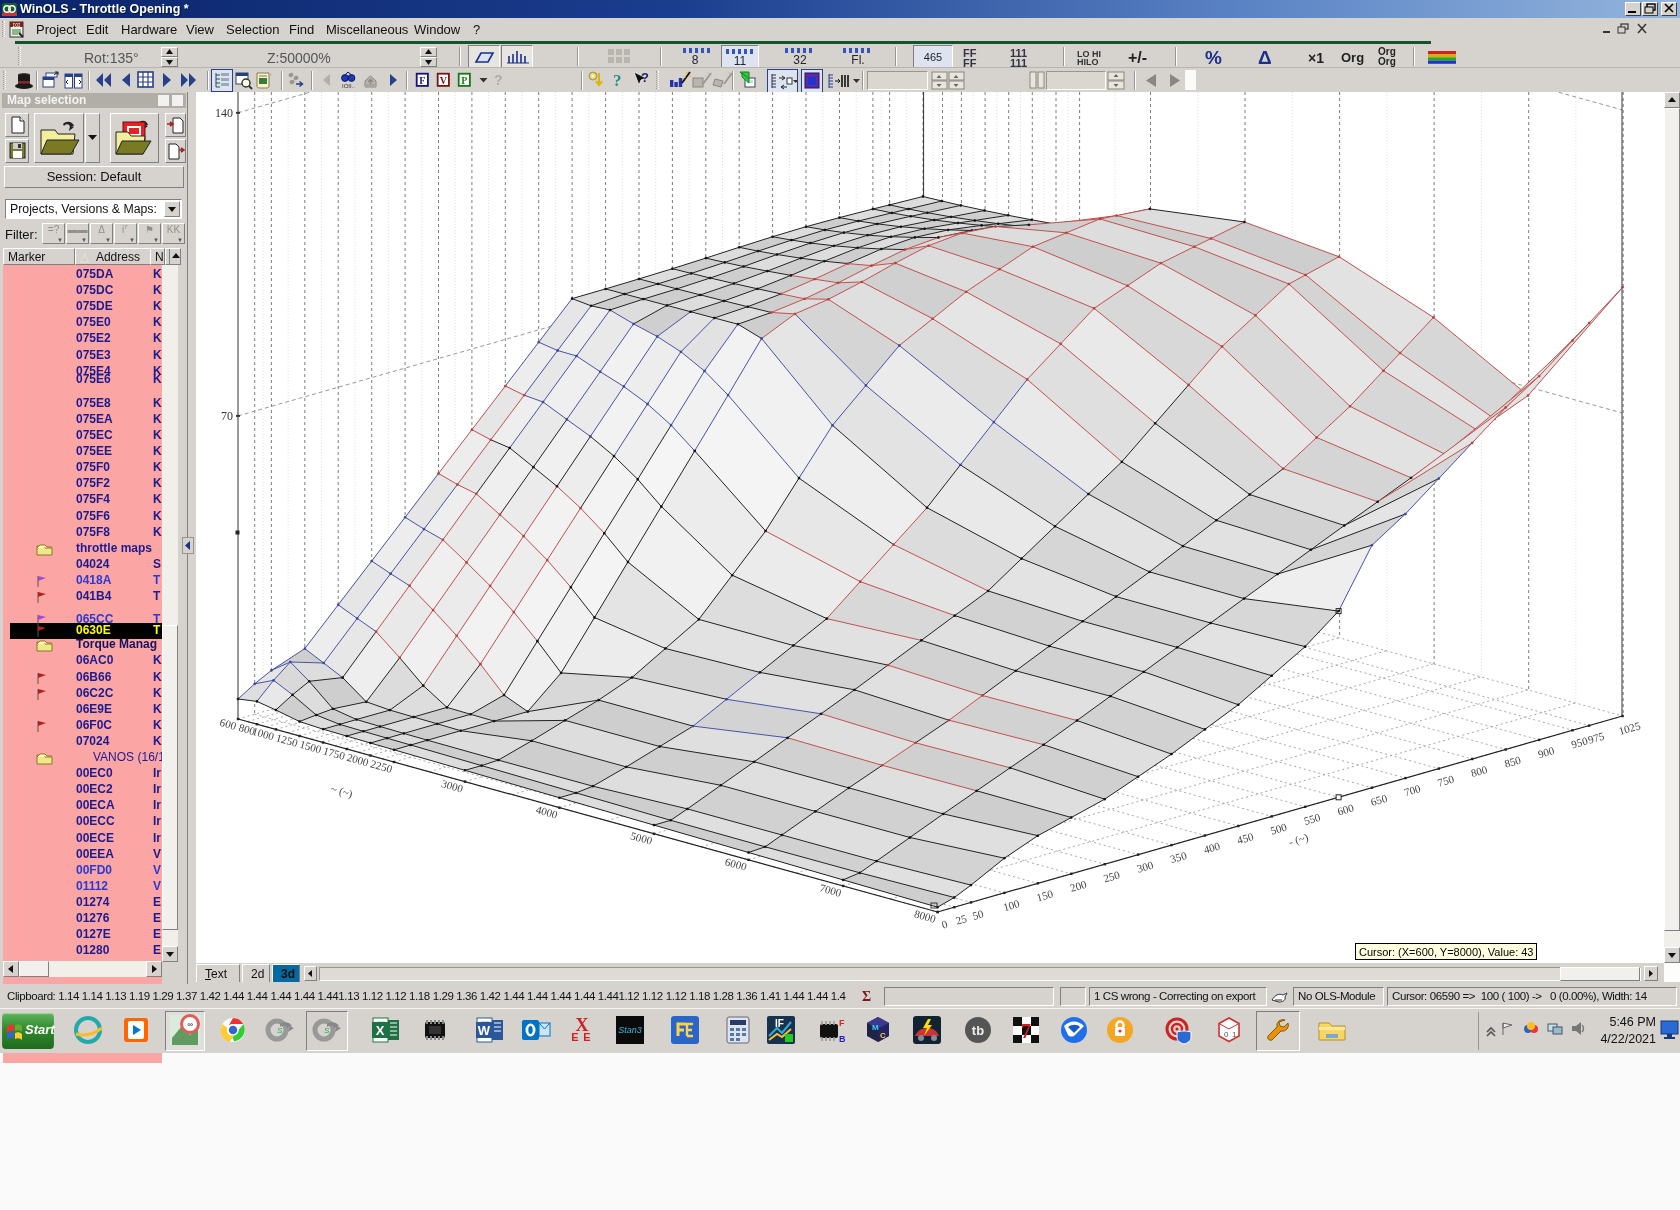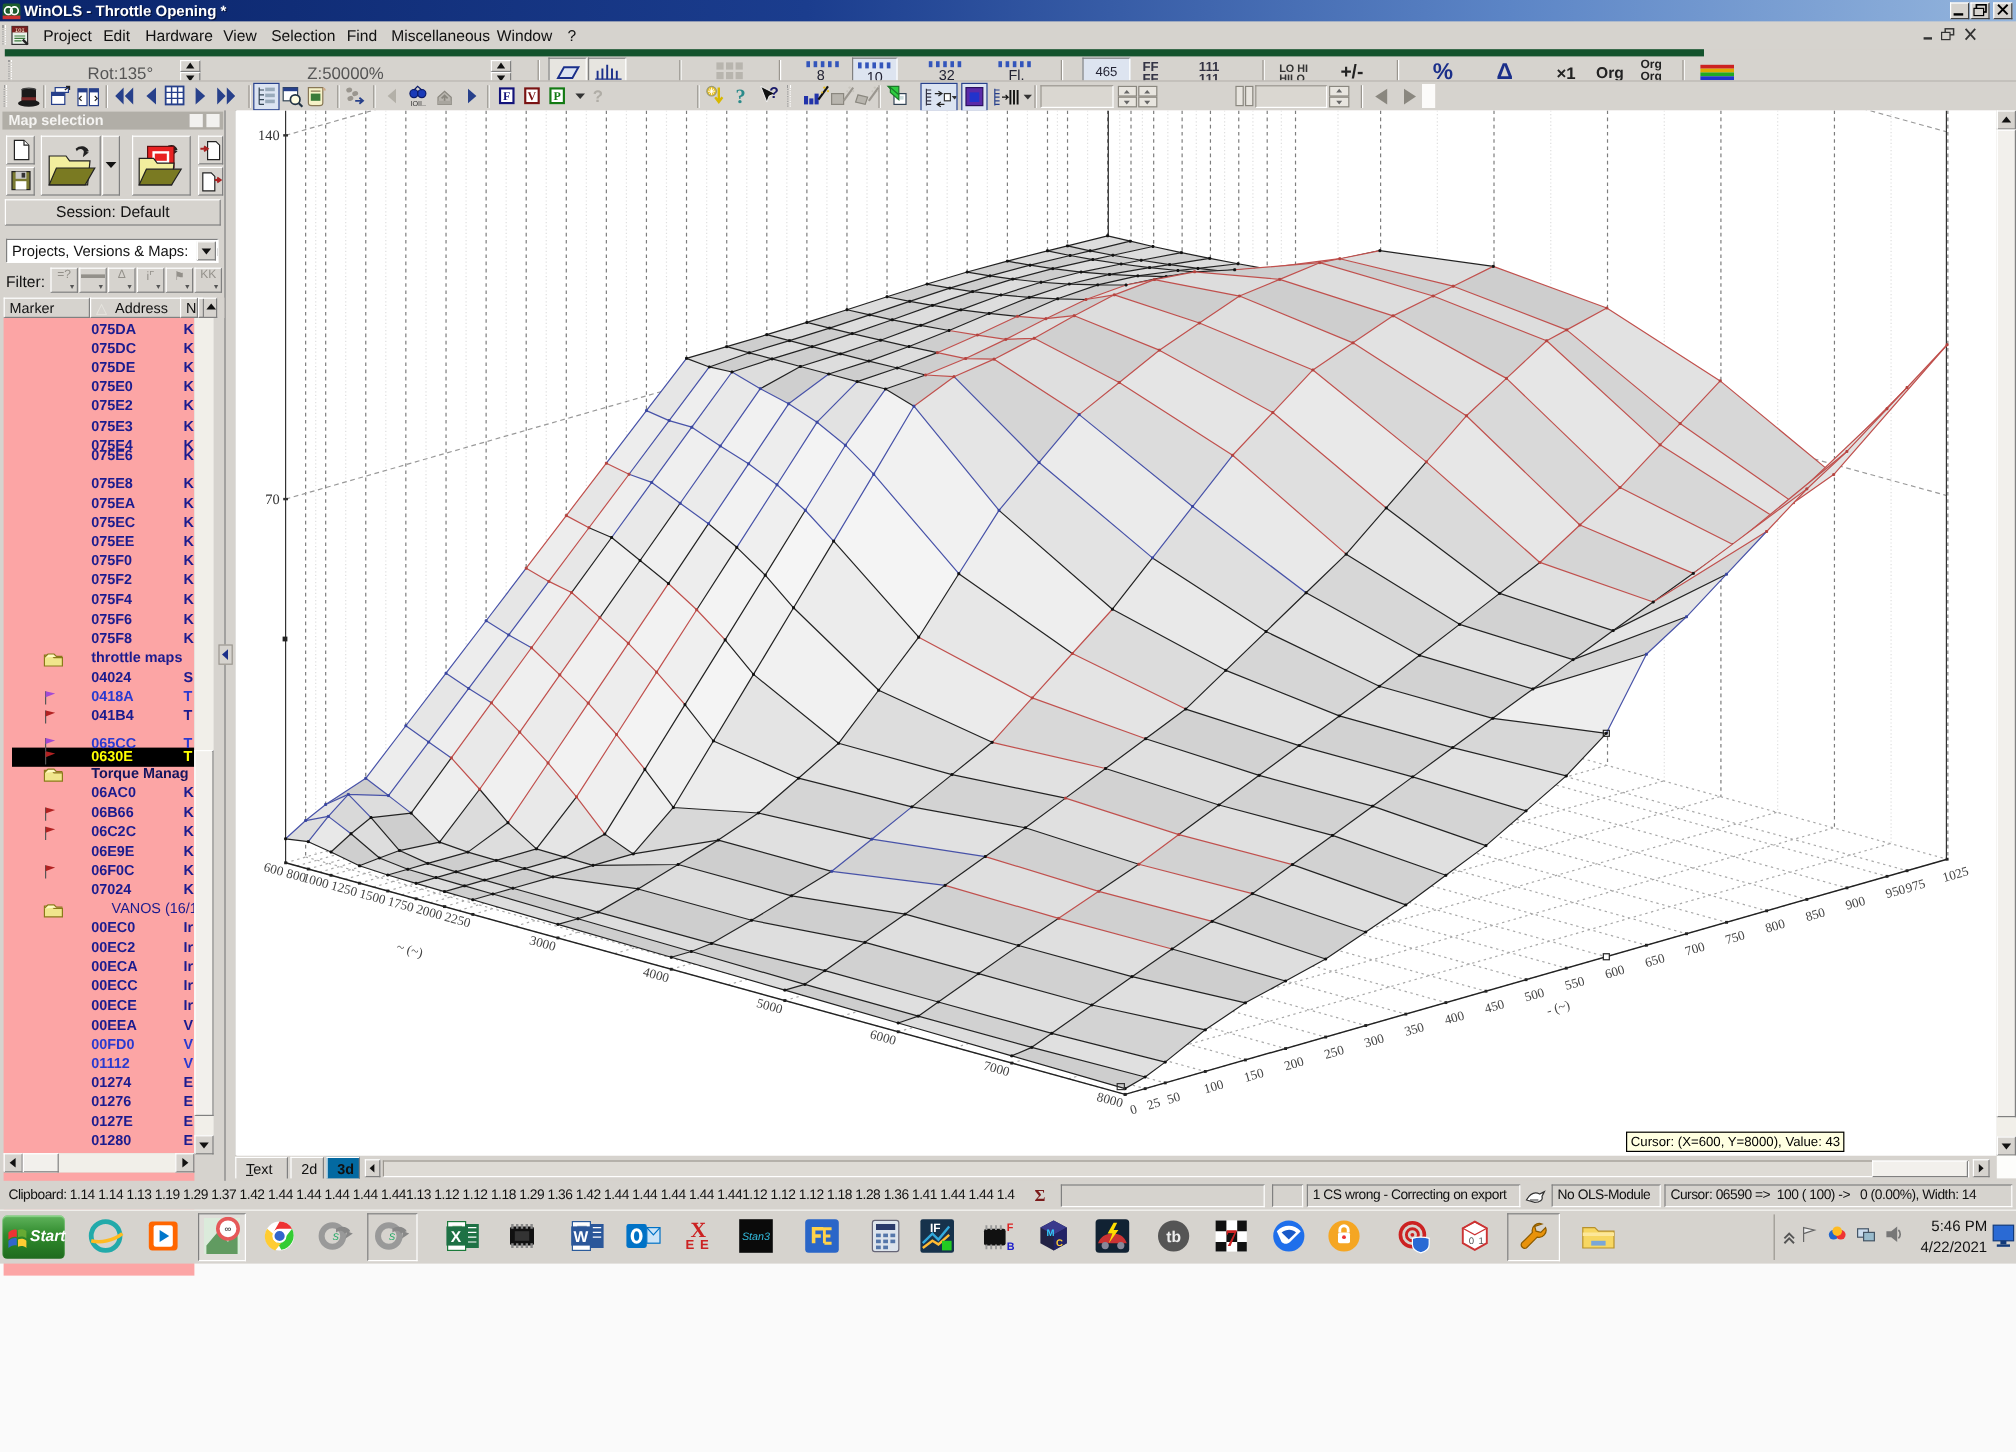--- a/index.html
+++ b/index.html
@@ -2,21 +2,21 @@
 <html><head><meta charset="utf-8"><style>
 *{margin:0;padding:0;box-sizing:border-box}
 html,body{width:1680px;height:1210px;font-family:"Liberation Sans",sans-serif;background:#fff;overflow:hidden}
 .page{position:relative;width:1680px;height:1210px;background:#fafafa}
 .app{position:absolute;left:0;top:0;width:1680px;height:1008px;background:#d6d3ce}
 .titlebar{position:absolute;left:0;top:0;width:1680px;height:18px;background:linear-gradient(90deg,#0a246a 0%,#1b3d8e 40%,#5c85c6 75%,#94b5dd 100%);color:#fff;font-weight:bold;font-size:12.5px}
 .tbtn{position:absolute;top:2px;width:16px;height:14px;background:#d6d3ce;border:1px solid;border-color:#fff #404040 #404040 #fff;font-size:9px;text-align:center;line-height:12px;color:#000;font-weight:bold}
 .menubar{position:absolute;left:0;top:18px;width:1680px;height:23px;background:#d6d3ce;font-size:13px;color:#111}
 .menubar span{position:absolute;top:4px}
 .toolbar{position:absolute;background:#d6d3ce}
-.tb1{left:4px;top:41px;width:1416px;height:26px;border-top:6px solid #14532d}
+.tb1{left:15px;top:41px;width:1416px;height:26px;border-top:3px solid #14532d}
 .tb2{left:0;top:67px;width:1680px;height:25px;border-top:1px solid #b8b5b0}
 .grip{position:absolute;top:3px;width:3px;height:18px;border-left:1px dotted #999;border-right:1px dotted #fff}
 .sep{position:absolute;top:3px;width:2px;height:19px;border-left:1px solid #9a968f;border-right:1px solid #fff}
 .tbt{position:absolute;font-size:11px;color:#222}
 .btn3{background:#d6d3ce;border:1px solid;border-color:#fff #808080 #808080 #fff}
 .btnin{background:#e7e5e0;border:1px solid;border-color:#808080 #fff #fff #808080}
 .panel{position:absolute;left:0;top:92px;width:188px;height:893px;background:#d6d3ce;border-right:1px solid #808080}
 .ptitle{position:absolute;left:2px;top:1px;width:184px;height:15px;background:#b1aea7;color:#f4f3f1;font-size:12px;font-weight:bold;padding-left:5px;line-height:15px}
 .pbtn{position:absolute;width:24px;height:24px;background:#d6d3ce;border:1px solid;border-color:#fff #808080 #808080 #fff}
 .session{position:absolute;left:4px;top:74px;width:180px;height:22px;background:#d6d3ce;border:1px solid;border-color:#fff #808080 #808080 #fff;text-align:center;font-size:13px;color:#111;line-height:20px}
@@ -166,21 +166,21 @@
         <div style="position:absolute;left:706px;top:1px;width:38px;height:24px;border:1px solid;border-color:#808080 #fff #fff #808080;background:#dde4f0;">
           <svg width="38" height="10">
             <g fill="#3355bb">
               <rect x="4" y="3" width="3" height="5"></rect>
               <rect x="10" y="3" width="3" height="5"></rect>
               <rect x="16" y="3" width="3" height="5"></rect>
               <rect x="22" y="3" width="3" height="5"></rect>
               <rect x="28" y="3" width="3" height="5"></rect>
             </g>
           </svg>
-          <div style="font-size:12px;color:#223;text-align:center;margin-top:-2px">10</div>
+          <div style="font-size:12px;color:#223;text-align:center;margin-top:-2px">11</div>
         </div>
         <div style="position:absolute;left:766px;top:1px;width:38px;height:24px;">
           <svg width="38" height="10">
             <g fill="#3355bb">
               <rect x="4" y="3" width="3" height="5"></rect>
               <rect x="10" y="3" width="3" height="5"></rect>
               <rect x="16" y="3" width="3" height="5"></rect>
               <rect x="22" y="3" width="3" height="5"></rect>
               <rect x="28" y="3" width="3" height="5"></rect>
             </g>

